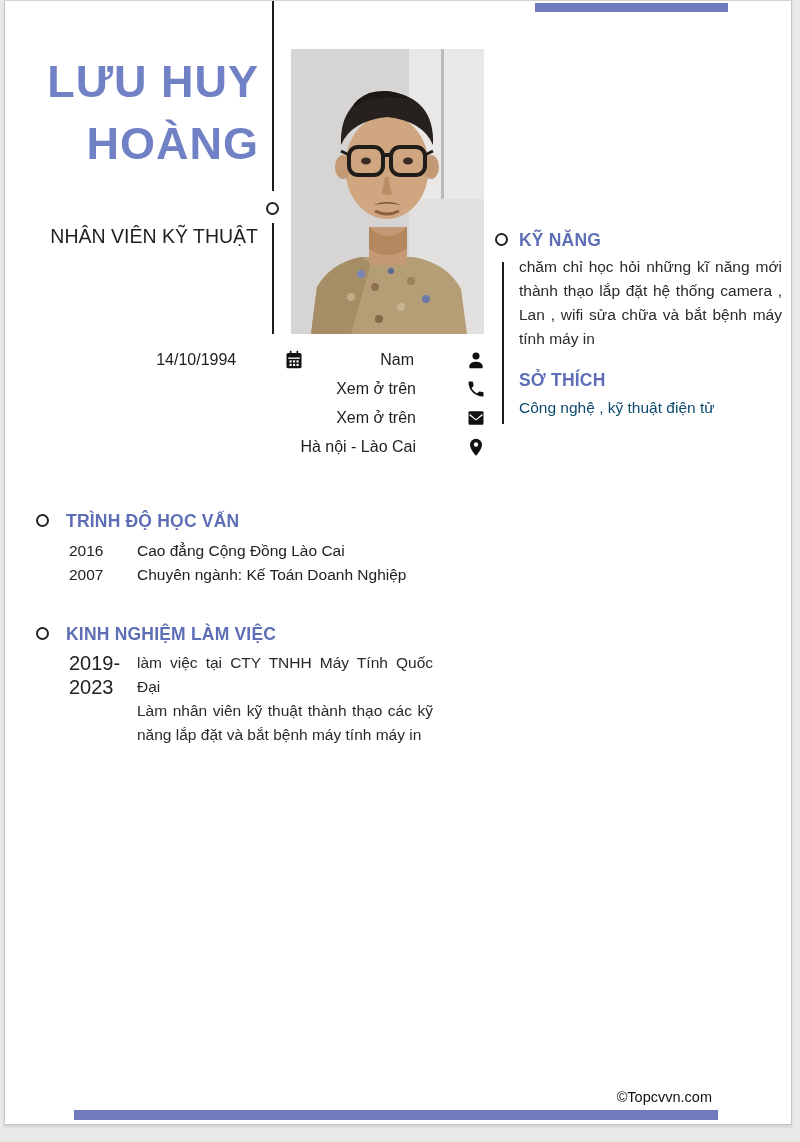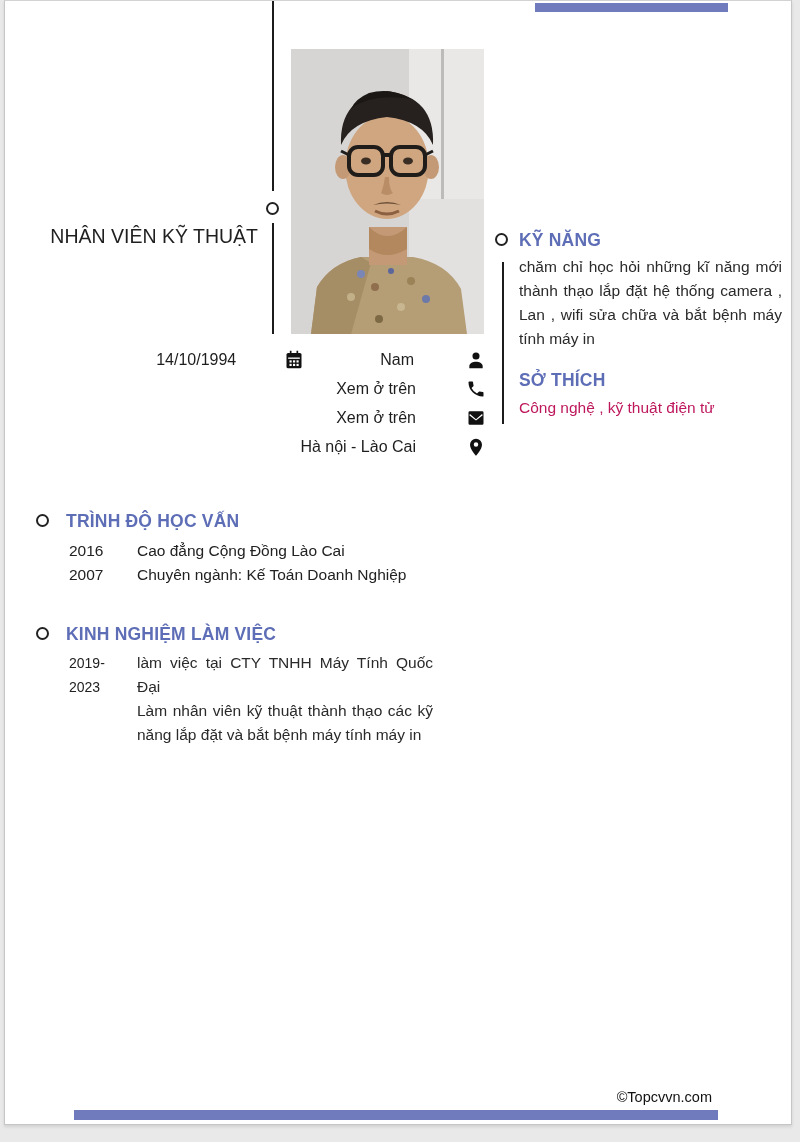--- a/index.html
+++ b/index.html
@@ -54,49 +54,53 @@
     letter-spacing:0.2px;
   }
   .node-skills{left:490px;top:232px;}
   .h-skills{left:514px;top:229px;}
   .vline-right{left:497px;top:261px;height:162px;}
   .skills-body{
     left:514px;top:254px;width:263px;
     font-size:15.5px;line-height:24px;text-align:justify;color:#2a2a2a;
   }
   .h-hobbies{left:514px;top:369px;}
-  .hobbies-body{left:514px;top:395px;width:263px;font-size:15.5px;line-height:24px;color:#be185d;}
+  .hobbies-body{left:514px;top:395px;width:263px;font-size:15.5px;line-height:24px;color:#0c4a6e;}
 
   .node-edu{left:31px;top:513px;}
   .h-edu{left:61px;top:510px;text-align:center;}
   .edu-rows{left:64px;top:538px;width:400px;font-size:15.5px;line-height:24px;color:#222;}
   .row{display:flex;}
   .col-year{width:68px;flex:0 0 68px;}
   .col-text{flex:1;}
 
   .node-exp{left:31px;top:626px;}
   .h-exp{left:61px;top:623px;}
-  .exp-period{left:64px;top:650px;width:60px;font-size:14px;line-height:24px;color:#222;}
+  .exp-period{left:64px;top:650px;width:60px;font-size:20px;line-height:24px;color:#222;}
   .exp-desc{
     left:132px;top:650px;width:296px;
     font-size:15.5px;line-height:24px;color:#2a2a2a;text-align:justify;
   }
   .exp-desc p{margin:0;}
 
   .footer-credit{
     right:79px;top:1088px;font-size:14.5px;color:#111;white-space:nowrap;
   }
 </style>
 </head>
 <body>
 
 <div class="page">
 
   <div class="abs bar top-bar"></div>
 
+  <div class="abs name-block">
+    <div>LƯU HUY</div>
+    <div>HOÀNG</div>
+  </div>
   <div class="abs job-title">NHÂN VIÊN KỸ THUẬT</div>
 
   <div class="abs vline vline-top"></div>
   <div class="abs node node-header"></div>
   <div class="abs vline vline-mid"></div>
 
   <div class="abs photo">
     <svg width="193" height="285" viewBox="0 0 193 285" xmlns="http://www.w3.org/2000/svg">
       <rect x="0" y="0" width="193" height="285" fill="#d7d5d3"></rect>
       <rect x="118" y="0" width="75" height="285" fill="#e9e8e6"></rect>

